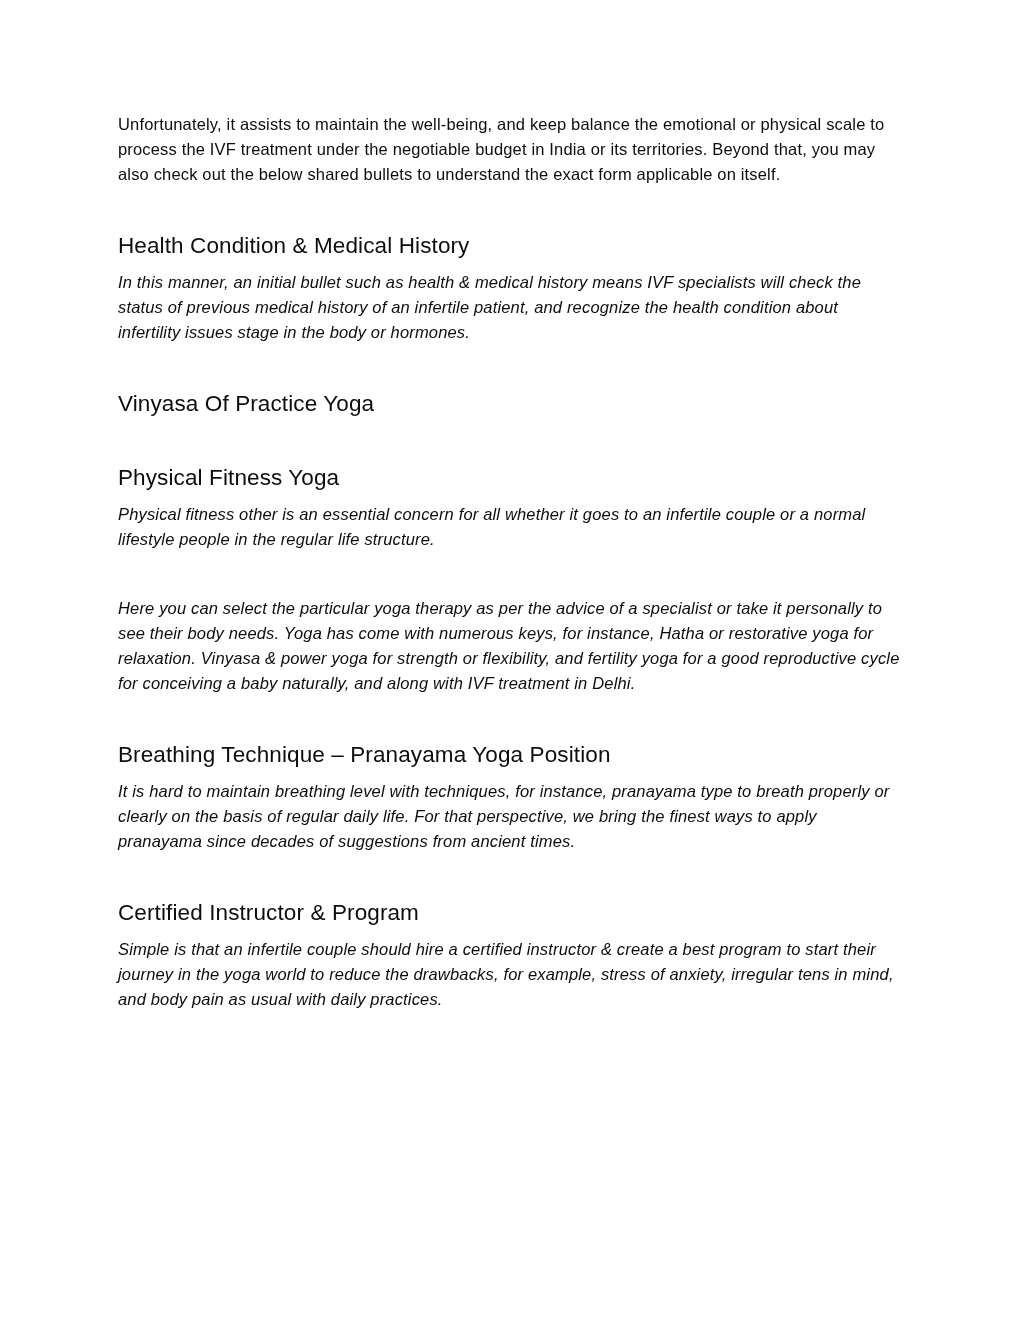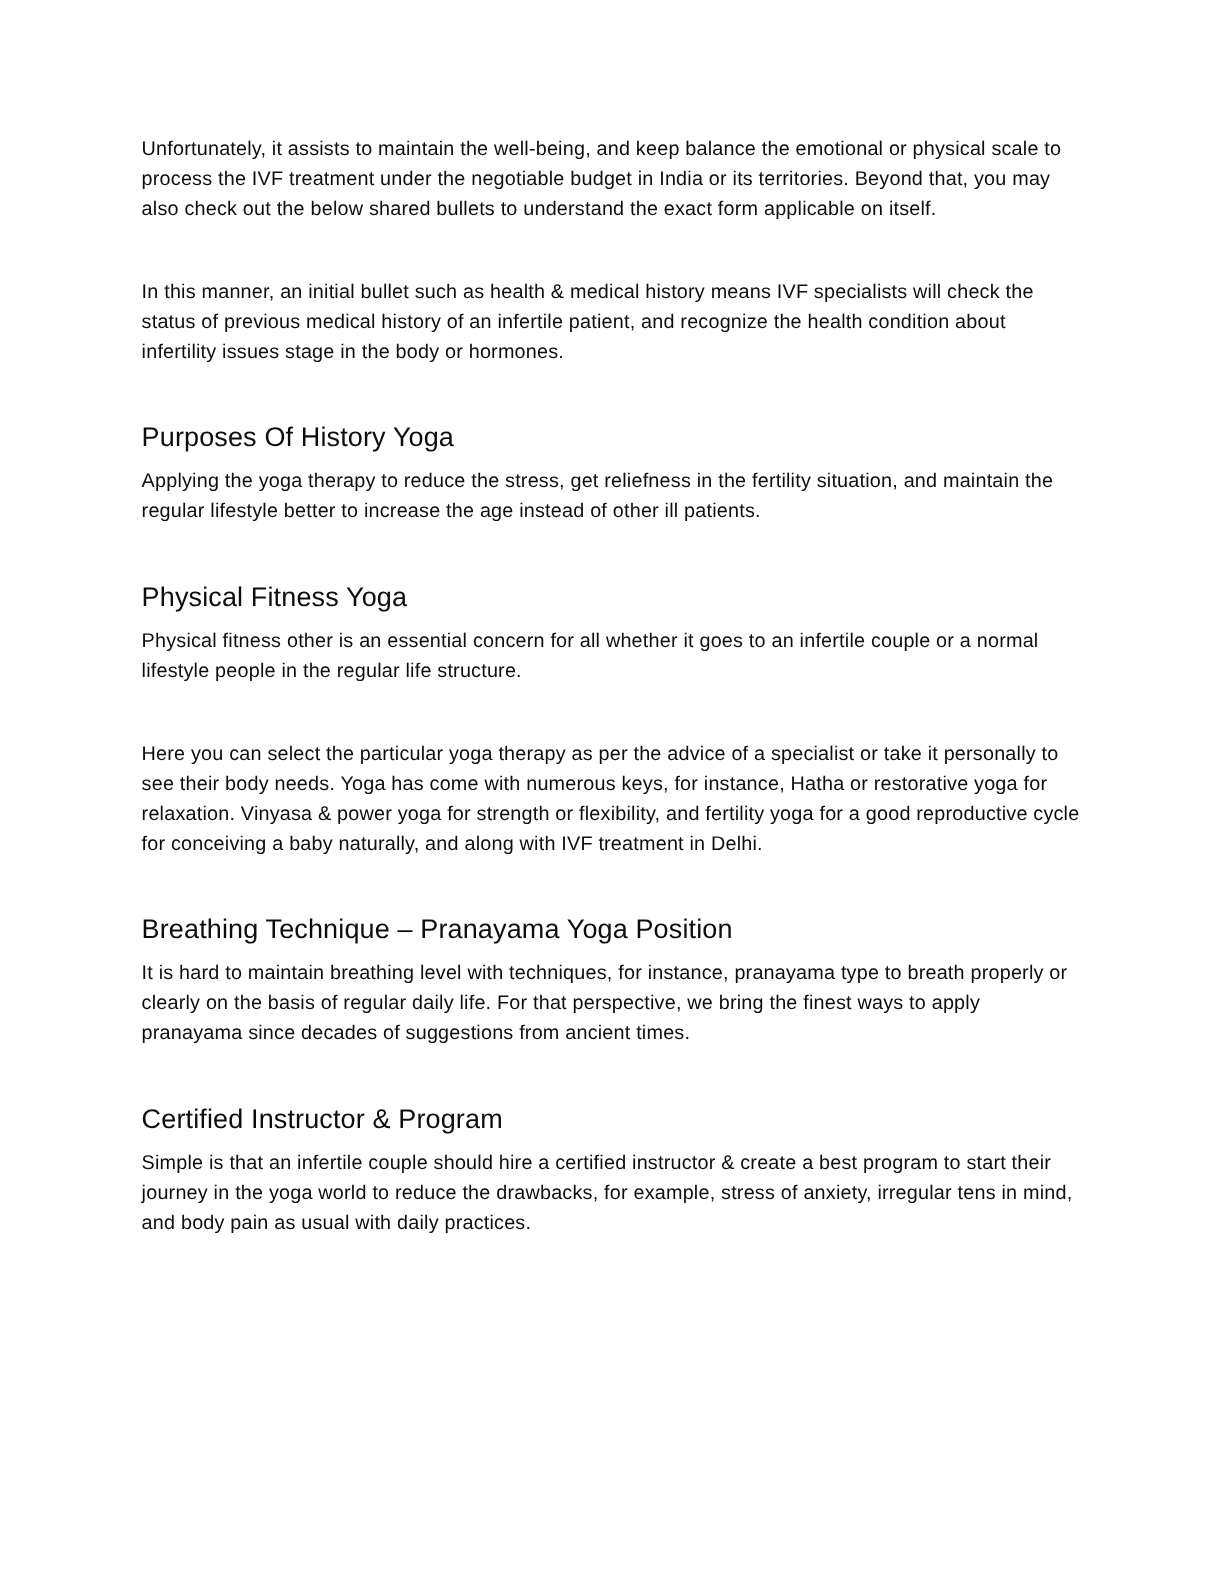--- a/index.html
+++ b/index.html
@@ -41,41 +41,42 @@
   .section h2 {
     font-size: 22.5px;
     font-weight: 400;
     line-height: 30px;
     color: #0d0d0d;
     margin: 0 0 9px 0;
     letter-spacing: 0.005em;
   }
   .section .para {
     margin: 0;
+    font-style: italic;
   }
   .intro {
     margin: 0;
   }
   .w-narrow { width: 781px; }
 </style>
 </head>
 <body>
 
 <div class="page">
   <div class="content">
 
     <p class="para intro">Unfortunately, it assists to maintain the well-being, and keep balance the emotional or physical scale to process the IVF treatment under the negotiable budget in India or its territories. Beyond that, you may also check out the below shared bullets to understand the exact form applicable on itself.</p>
 
     <div class="section">
+      <h2>Health Condition &amp; Medical History</h2>
       <p class="para">In this manner, an initial bullet such as health &amp; medical history means IVF specialists will check the status of previous medical history of an infertile patient, and recognize the health condition about infertility issues stage in the body or hormones.</p>
     </div>
 
     <div class="section">
-      <h2>Purposes Of History Yoga</h2>
-      <p class="para">Applying the yoga therapy to reduce the stress, get reliefness in the fertility situation, and maintain the regular lifestyle better to increase the age instead of other ill patients.</p>
+      <h2>Vinyasa Of Practice Yoga</h2>
     </div>
 
     <div class="section">
       <h2>Physical Fitness Yoga</h2>
       <p class="para">Physical fitness other is an essential concern for all whether it goes to an infertile couple or a normal lifestyle people in the regular life structure.</p>
     </div>
 
     <div class="section">
       <p class="para">Here you can select the particular yoga therapy as per the advice of a specialist or take it personally to see their body needs. Yoga has come with numerous keys, for instance, Hatha or restorative yoga for relaxation. Vinyasa &amp; power yoga for strength or flexibility, and fertility yoga for a good reproductive cycle for conceiving a baby naturally, and along with IVF treatment in Delhi.</p>
     </div>

